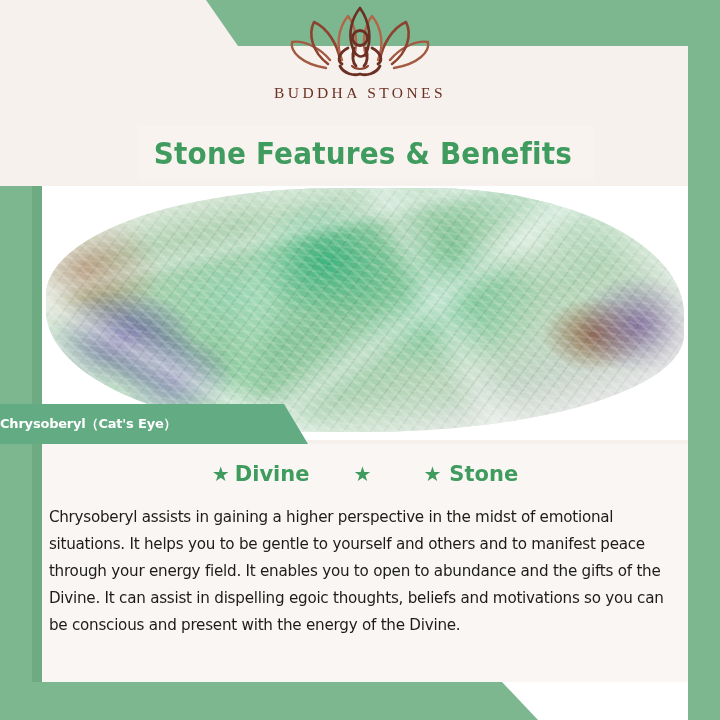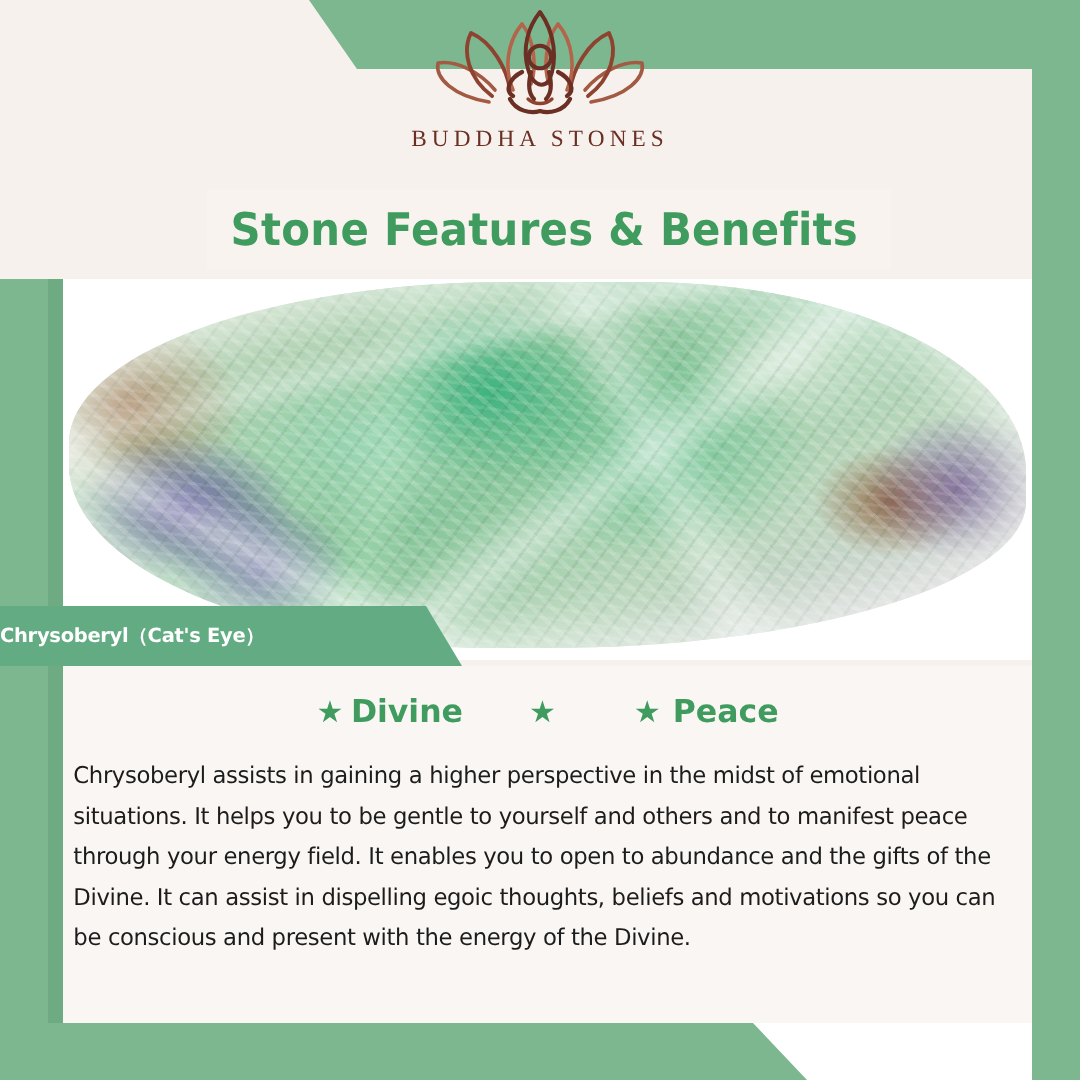--- a/index.html
+++ b/index.html
@@ -346,21 +346,21 @@
     <div class="keywords">
       <div class="keyword">
         <span class="kw-star">★</span>
         <span>Divine</span>
       </div>
       <div class="keyword gap-wide">
         <span class="kw-star">★</span>
       </div>
       <div class="keyword gap-wide">
         <span class="kw-star">★</span>
-        <span>Peace</span>
+        <span>Stone</span>
       </div>
     </div>
 
     <div class="body-text">Chrysoberyl assists in gaining a higher perspective in the midst of emotional situations. It helps you to be gentle to yourself and others and to manifest peace through your energy field. It enables you to open to abundance and the gifts of the Divine. It can assist in dispelling egoic thoughts, beliefs and motivations so you can be conscious and present with the energy of the Divine.</div>
   </div>
 
   <div class="white-strip"></div>
 
   <div class="frame-left-bevel"></div>
   <div class="frame-left"></div>

